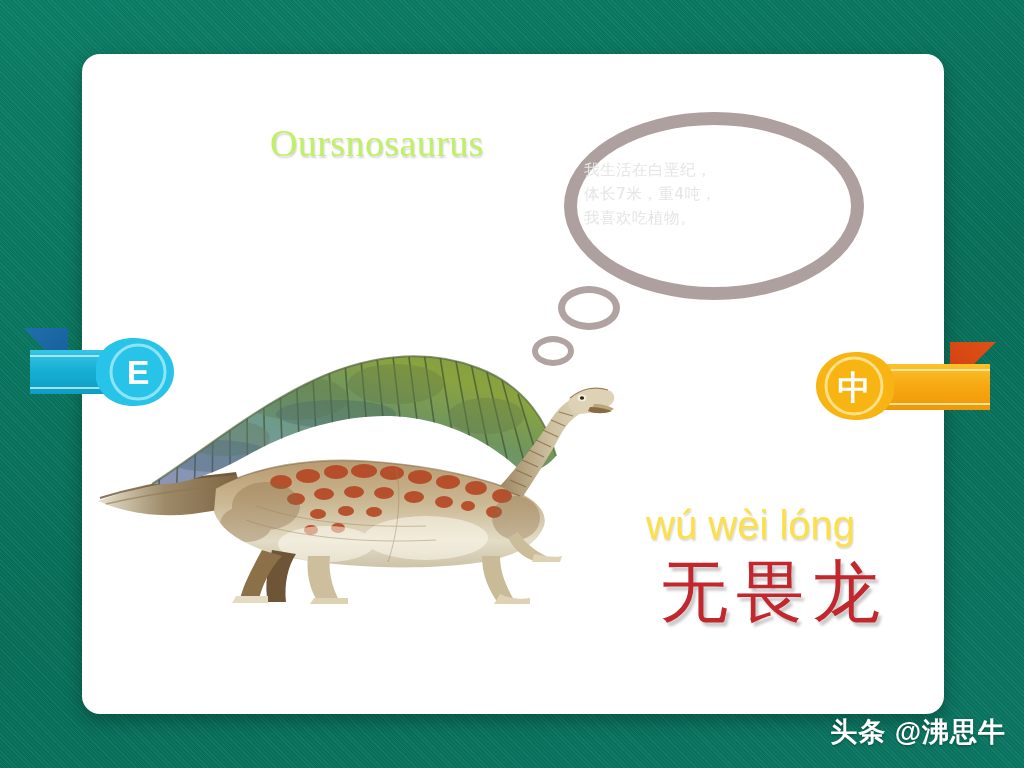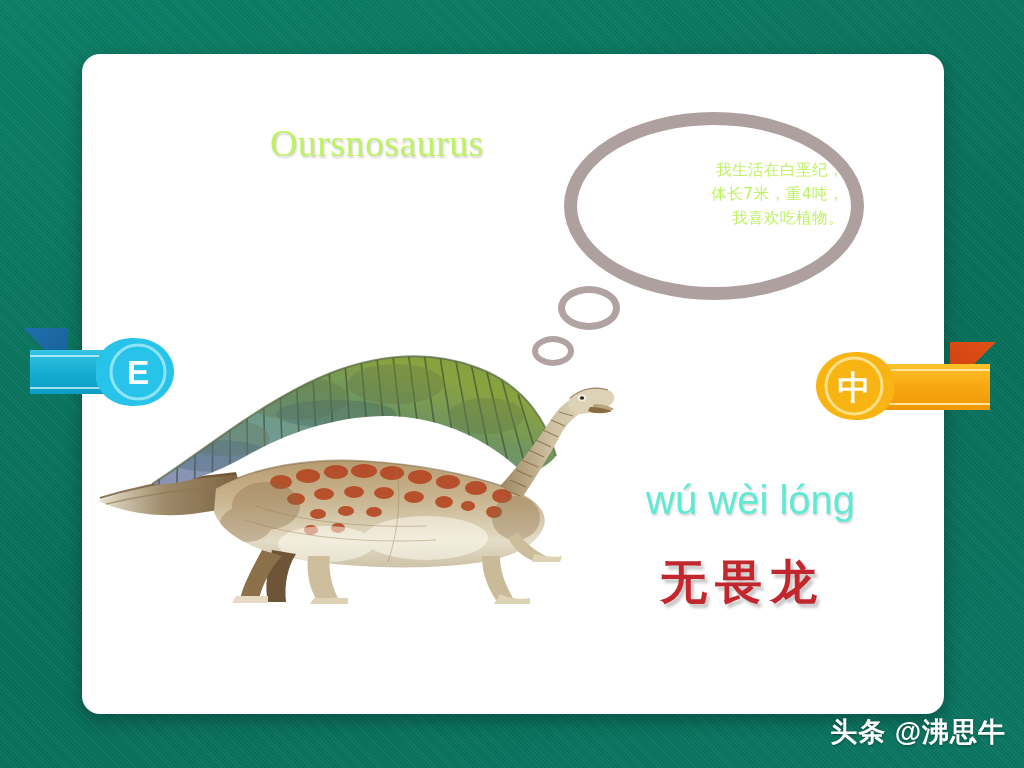--- a/index.html
+++ b/index.html
@@ -36,21 +36,21 @@
   }
   
   #bubble-wrap{position:absolute;left:528px;top:98px;width:360px;height:290px;}
   #bubble{
     position:absolute;left:36px;top:14px;width:300px;height:188px;
     border:13px solid #ada09e;border-radius:50%;
     background:#fff;box-sizing:border-box;
   }
   #bubble-text{
     position:absolute;left:56px;top:60px;width:260px;
-    text-align:right;color:#bef264;
+    text-align:left;color:#e5e5e5;
     font-family:"DejaVu Sans","Liberation Sans",sans-serif;
     font-size:15.5px;line-height:1.55;letter-spacing:.5px;
     white-space:pre-line;
   }
   .dot{
     position:absolute;border:7px solid #b0a3a1;border-radius:50%;
     background:#fff;box-sizing:border-box;
   }
   #dot1{left:30px;top:188px;width:62px;height:44px;}
   #dot2{left:4px;top:238px;width:42px;height:30px;border-width:6px;}
@@ -58,30 +58,30 @@
   #dino{position:absolute;left:96px;top:306px;width:520px;height:300px;}
   
   #ribbon-left{position:absolute;left:22px;top:318px;width:160px;height:108px;}
   #ribbon-right{position:absolute;left:800px;top:330px;width:200px;height:110px;}
   .badge-letter{
     font-family:"Liberation Sans","DejaVu Sans",sans-serif;
     font-weight:bold;fill:#ffffff;
   }
   
   #pinyin{
-    position:absolute;left:646px;top:480px;
+    position:absolute;left:646px;top:505px;
     font-family:"Liberation Sans","DejaVu Sans",sans-serif;
-    font-size:40px;line-height:1;color:#5eead4;white-space:nowrap;
+    font-size:40px;line-height:1;color:#fde047;white-space:nowrap;
     text-shadow:1px 2px 2px rgba(0,0,0,.16);
   }
   #hanzi{
     position:absolute;left:660px;top:558px;
     font-family:"DejaVu Sans","Liberation Sans",sans-serif;
-    font-size:47px;line-height:1;color:#c1272d;
-    letter-spacing:8px;white-space:nowrap;font-weight:bold;
+    font-size:68px;line-height:1;color:#c1272d;
+    letter-spacing:8px;white-space:nowrap;font-weight:normal;
     text-shadow:3px 4px 3px rgba(0,0,0,.22);
   }
   
   #watermark{
     position:absolute;right:18px;bottom:18px;
     font-family:Liberation Sans, sans-serif;
     font-size:27px;font-weight:bold;color:#ffffff;
     letter-spacing:1px;white-space:nowrap;
     text-shadow:0 1px 3px rgba(0,0,0,.35);
   }

